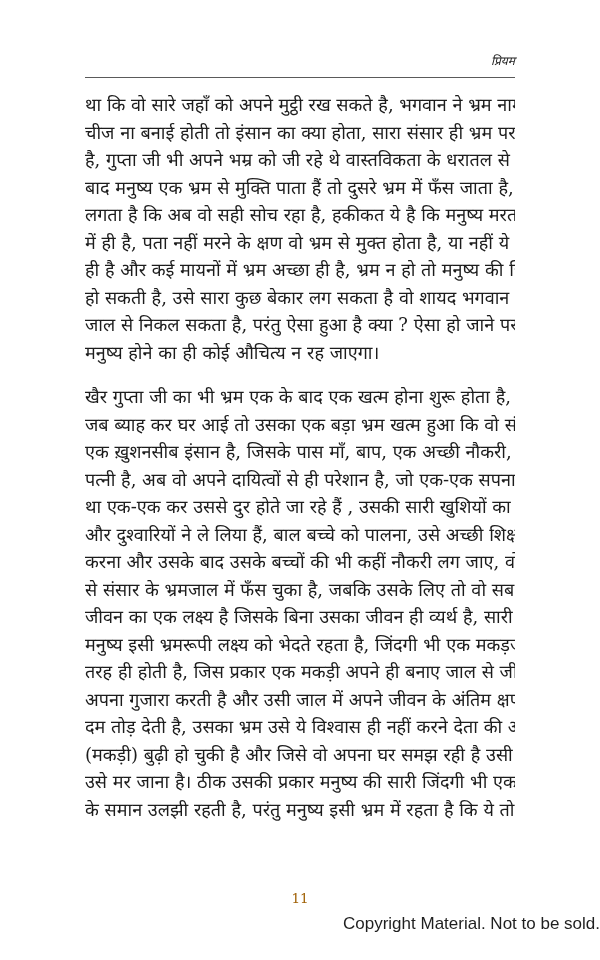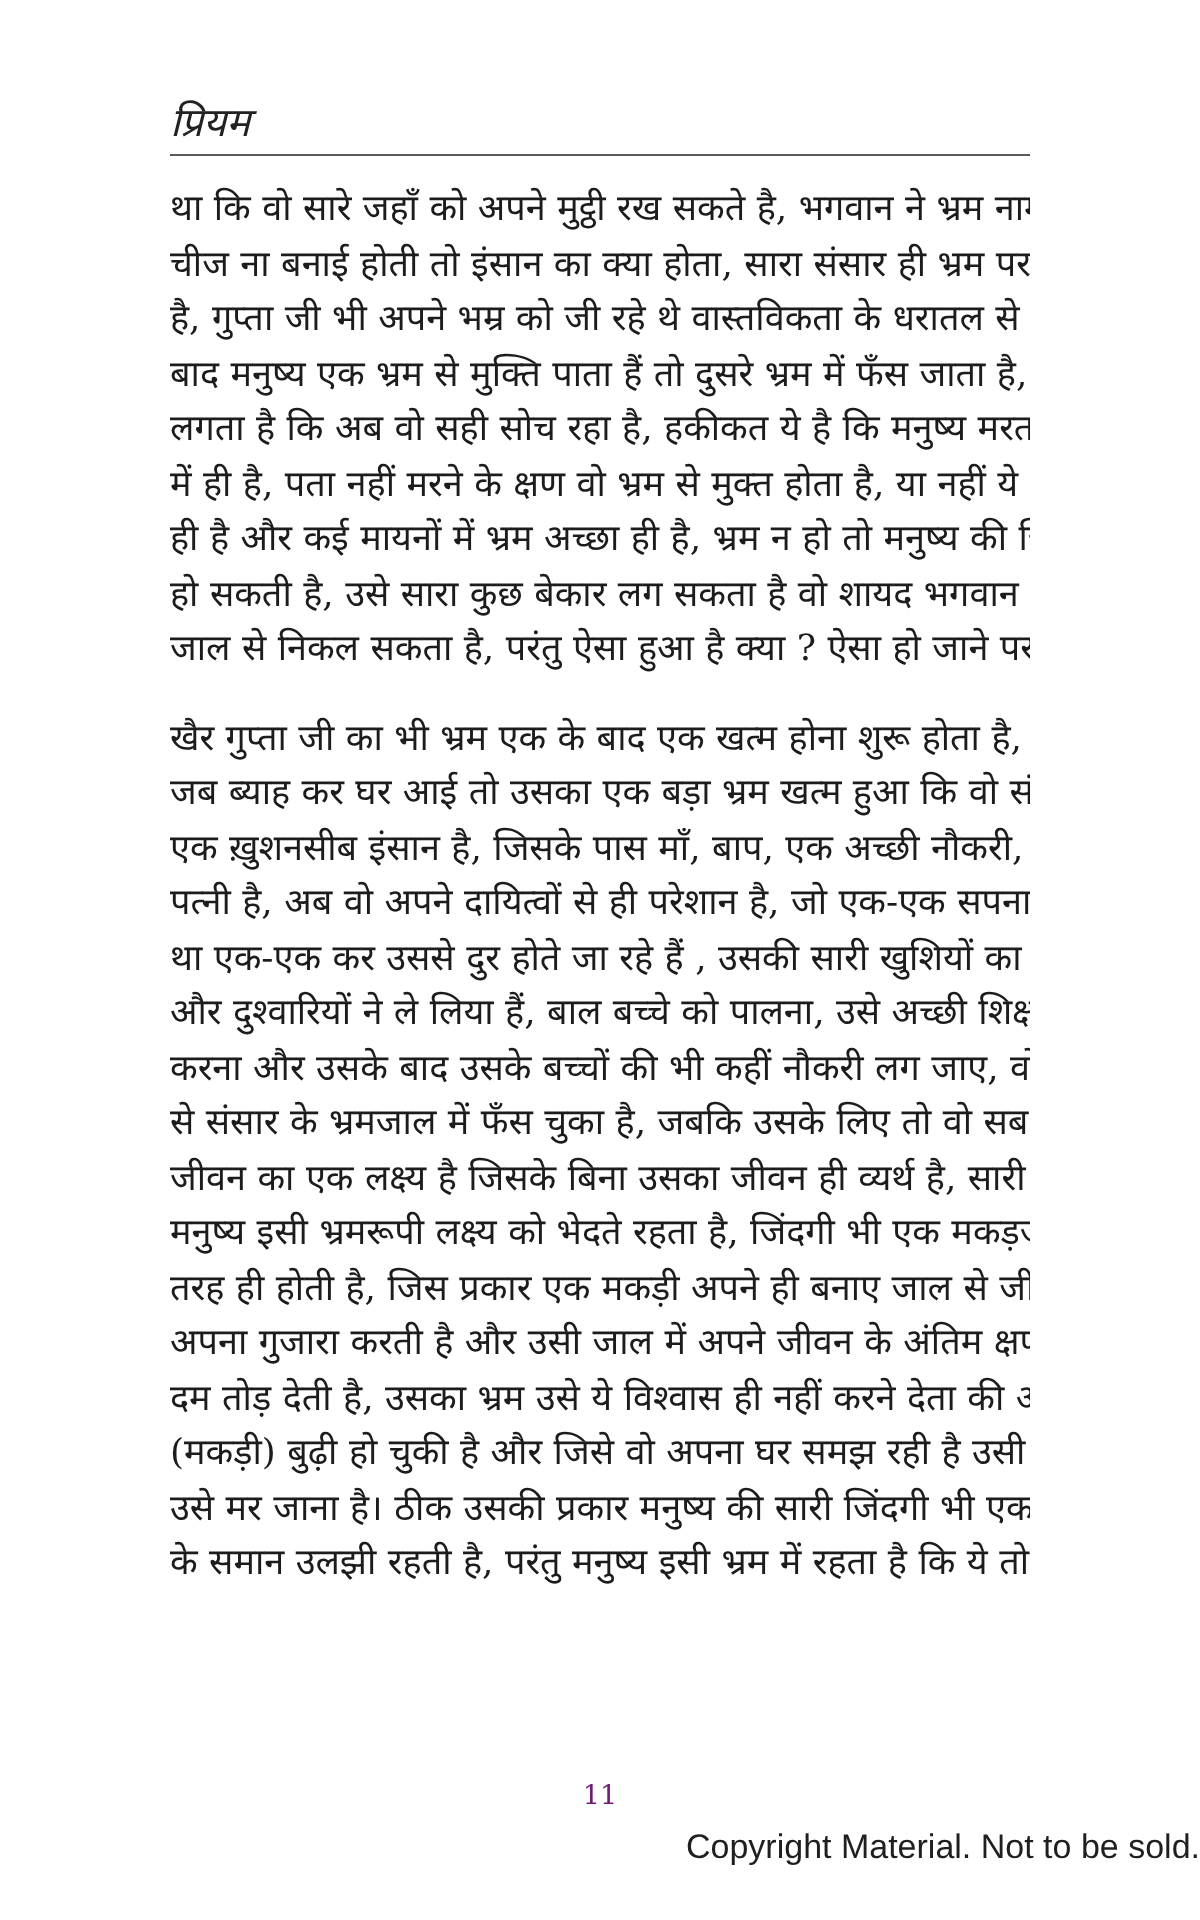--- a/index.html
+++ b/index.html
@@ -17,23 +17,23 @@
     color: #1c1c1c;
   }
   .content {
     position: absolute;
     left: 85px;
     width: 430px;
     top: 0;
   }
   .running-head {
     margin-top: 52px;
-    text-align: left;
+    text-align: right;
     font-style: italic;
-    font-size: 20px;
+    font-size: 12px;
     line-height: 18px;
     color: #222222;
   }
   .head-rule {
     border: none;
     border-top: 1.6px solid #5a5a5a;
     margin: 7px 0 0 0;
   }
   .body-text {
     margin-top: 13px;
@@ -53,21 +53,21 @@
     text-align: left;
     text-align-last: left;
   }
   .page-number {
     position: absolute;
     bottom: 54px;
     left: 0;
     width: 100%;
     text-align: center;
     font-size: 13.5px;
-    color: #701a75;
+    color: #a16207;
   }
   .copyright-line {
     position: absolute;
     bottom: 26px;
     left: 0;
     width: 100%;
     text-align: right;
     font-family: "Liberation Sans", "DejaVu Sans", sans-serif;
     font-size: 17px;
     color: #1f1f1f;
@@ -87,20 +87,21 @@
       <div class="para">
         <div class="text-line">था कि वो सारे जहाँ को अपने मुट्ठी  रख सकते है, भगवान ने भ्रम नामक कोई</div>
         <div class="text-line">चीज ना बनाई होती तो इंसान का क्या होता, सारा संसार ही भ्रम पर टिका हुआ</div>
         <div class="text-line">है, गुप्ता जी भी अपने भम्र को जी रहे थे वास्तविकता के धरातल से टकराने के</div>
         <div class="text-line">बाद मनुष्य एक भ्रम से मुक्ति पाता हैं तो दुसरे भ्रम में फँस जाता है, और उसे</div>
         <div class="text-line">लगता है कि अब वो सही सोच रहा है, हकीकत ये है कि मनुष्य मरता भी भ्रम</div>
         <div class="text-line">में ही है, पता नहीं मरने के क्षण वो भ्रम से मुक्त होता है, या नहीं ये भी एक रहस्य</div>
         <div class="text-line">ही है और कई मायनों में भ्रम अच्छा ही है, भ्रम न हो तो मनुष्य की जिंदगी नीरस</div>
         <div class="text-line">हो सकती है, उसे सारा कुछ बेकार लग सकता है वो शायद भगवान के बनाए</div>
         <div class="text-line">जाल से निकल सकता है, परंतु ऐसा हुआ है क्या ? ऐसा हो जाने पर मनुष्य के</div>
+        <div class="text-line short">मनुष्य होने का ही कोई औचित्य न रह जाएगा।</div>
       </div>
 
       <div class="para">
         <div class="text-line">खैर गुप्ता जी का भी भ्रम एक के बाद एक खत्म होना शुरू होता है, शांती देवी</div>
         <div class="text-line">जब ब्याह कर घर आई तो उसका एक बड़ा भ्रम खत्म हुआ कि वो संसार का</div>
         <div class="text-line">एक ख़ुशनसीब इंसान है, जिसके पास माँ, बाप, एक अच्छी नौकरी, एक अच्छी</div>
         <div class="text-line">पत्नी है, अब वो अपने दायित्वों से ही परेशान है, जो एक-एक सपना उसने सोचा</div>
         <div class="text-line">था एक-एक कर उससे दुर होते जा रहे हैं , उसकी सारी खुशियों का स्थान चिंता</div>
         <div class="text-line">और दुश्वारियों ने ले लिया हैं, बाल बच्चे को पालना, उसे अच्छी शिक्षा प्रदान</div>
         <div class="text-line">करना और उसके बाद उसके बच्चों की भी कहीं नौकरी लग जाए, वो पुरी तरह</div>

